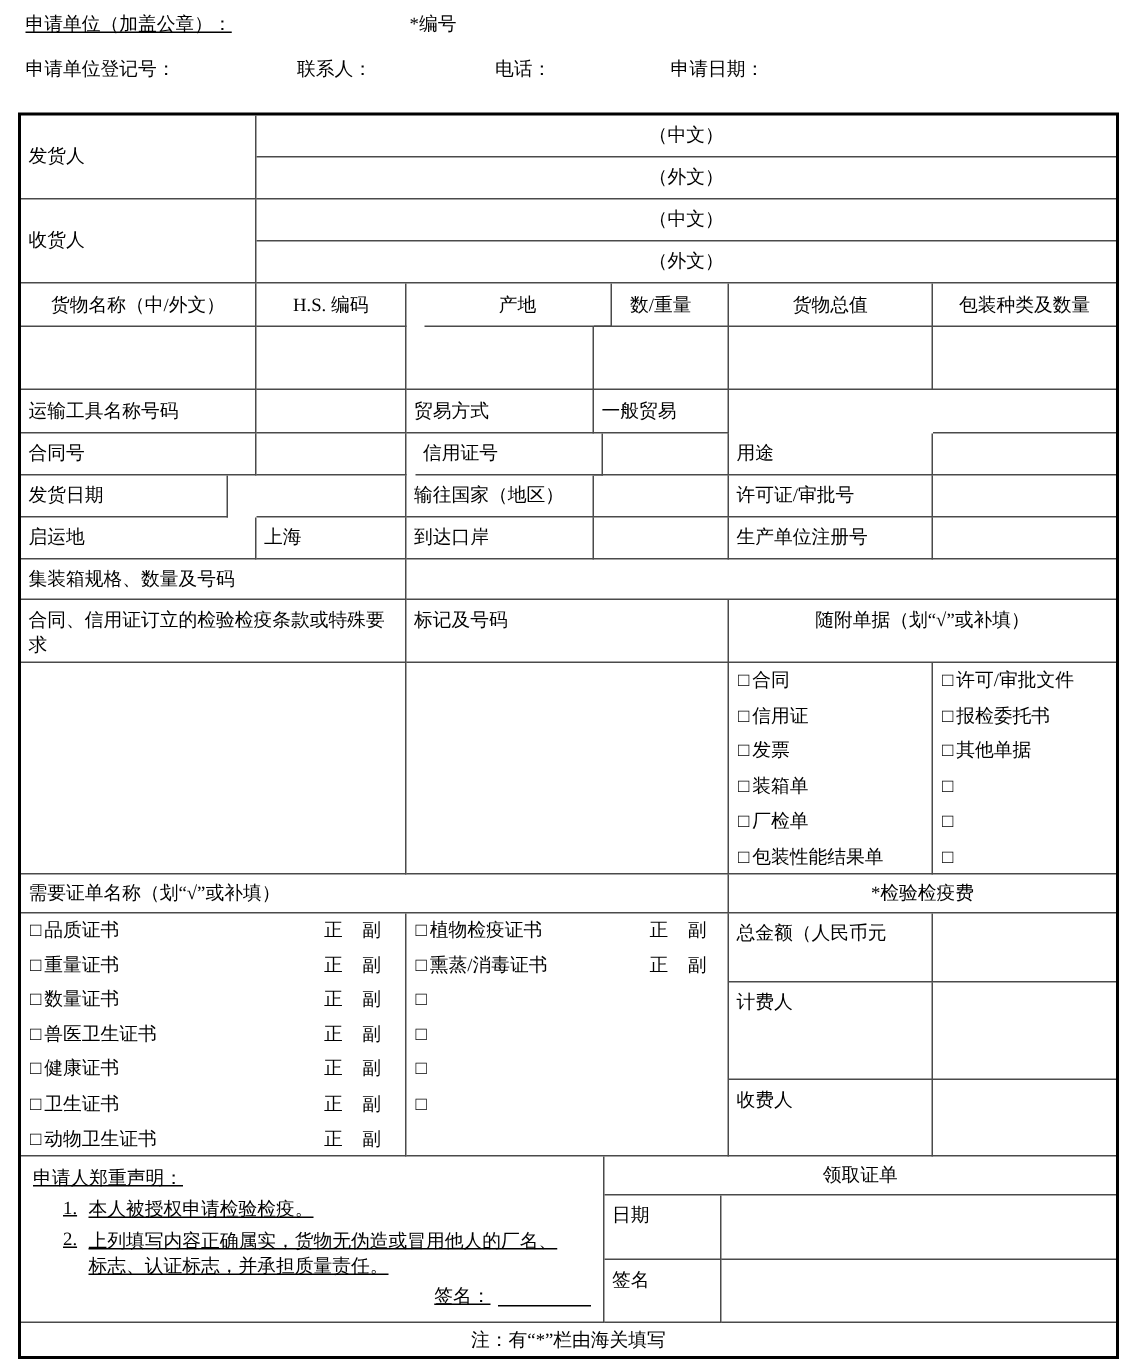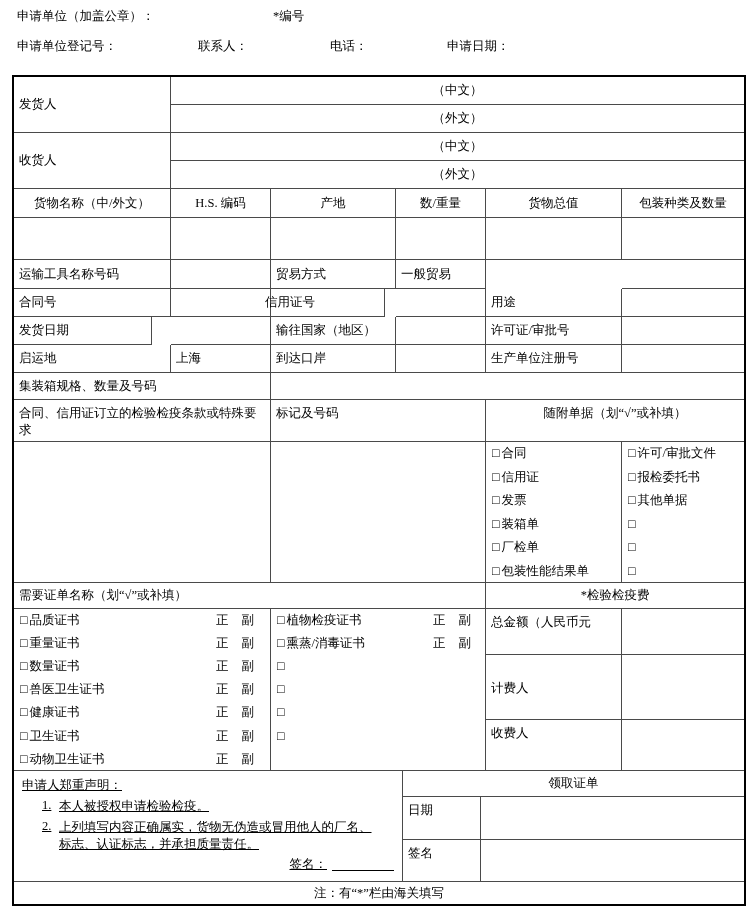--- a/index.html
+++ b/index.html
@@ -32,21 +32,21 @@
   .decl{padding:6px 8px;display:flex;flex-direction:column;width:100%;height:100%;box-sizing:border-box;white-space:normal;text-decoration:underline;}
   .decl-item{display:flex;margin:4px 0 0 20px;}
   .num{width:17px;flex:none;}
   .itext{width:318px;}
   .sig-row{margin-top:auto;align-self:flex-end;display:flex;align-items:center;padding-bottom:2px;}
   .sig-line{display:inline-block;width:62px;border-bottom:1px solid #000;height:11px;margin-left:5px;}
 </style>
 </head>
 <body>
 
-<span class="hdr-span" style="left:17px;top:8px;">申请单位（加盖公章）：</span>
+<span class="hdr-span" style="left:17px;top:8px;text-decoration:underline;">申请单位（加盖公章）：</span>
 <span class="hdr-span" style="left:273px;top:8px;">*编号</span>
 <span class="hdr-span" style="left:17px;top:38px;">申请单位登记号：</span>
 <span class="hdr-span" style="left:198px;top:38px;">联系人：</span>
 <span class="hdr-span" style="left:330px;top:38px;">电话：</span>
 <span class="hdr-span" style="left:447px;top:38px;">申请日期：</span>
 
 <div id="form-table">
 
   <div class="cell" style="left:0;top:0;width:157px;height:56px;">
       <span>发货人</span>
@@ -66,21 +66,21 @@
   <div class="cell no-r" style="left:157px;top:84px;width:573px;height:28px;">
       <span>（外文）</span>
     </div>
 
   <div class="cell ctr" style="left:0;top:112px;width:157px;height:29px;">
       <span>货物名称（中/外文）</span>
     </div>
   <div class="cell ctr" style="left:157px;top:112px;width:100px;height:29px;">
       <span>H.S. 编码</span>
     </div>
-  <div class="cell ctr" style="left:257px;top:112px;width:125px;height:29px;">
+  <div class="cell ctr" style="left:269px;top:112px;width:125px;height:29px;">
       <span>产地</span>
     </div>
   <div class="cell ctr" style="left:382px;top:112px;width:90px;height:29px;">
       <span>数/重量</span>
     </div>
   <div class="cell ctr" style="left:472px;top:112px;width:136px;height:29px;">
       <span>货物总值</span>
     </div>
   <div class="cell ctr no-r" style="left:608px;top:112px;width:122px;height:29px;">
       <span>包装种类及数量</span>
@@ -120,21 +120,21 @@
   <div class="cell no-r" style="left:608px;top:183px;width:122px;height:29px;">
       <span></span>
     </div>
 
   <div class="cell" style="left:0;top:212px;width:157px;height:28px;">
       <span>合同号</span>
     </div>
   <div class="cell" style="left:157px;top:212px;width:100px;height:28px;">
       <span></span>
     </div>
-  <div class="cell" style="left:246px;top:212px;width:125px;height:28px;">
+  <div class="cell" style="left:263px;top:212px;width:125px;height:28px;">
       <span>信用证号</span>
     </div>
   <div class="cell" style="left:382px;top:212px;width:90px;height:28px;">
       <span></span>
     </div>
   <div class="cell" style="left:472px;top:212px;width:136px;height:28px;">
       <span>用途</span>
     </div>
   <div class="cell no-r" style="left:608px;top:212px;width:122px;height:28px;">
       <span></span>
@@ -337,21 +337,21 @@
         <span><span class="cb">□</span><span></span></span>
       </div>
   </div>
 
   <div class="cell top" style="left:472px;top:532px;width:136px;height:46px;">
       <span>总金额（人民币元</span>
     </div>
   <div class="cell no-r" style="left:608px;top:532px;width:122px;height:46px;">
       <span></span>
     </div>
-  <div class="cell top" style="left:472px;top:578px;width:136px;height:65px;align-items:center;">
+  <div class="cell top" style="left:472px;top:578px;width:136px;height:65px;">
       <span>计费人</span>
     </div>
   <div class="cell no-r" style="left:608px;top:578px;width:122px;height:65px;">
       <span></span>
     </div>
   <div class="cell top" style="left:472px;top:643px;width:136px;height:51px;">
       <span>收费人</span>
     </div>
   <div class="cell no-r" style="left:608px;top:643px;width:122px;height:51px;">
       <span></span>

